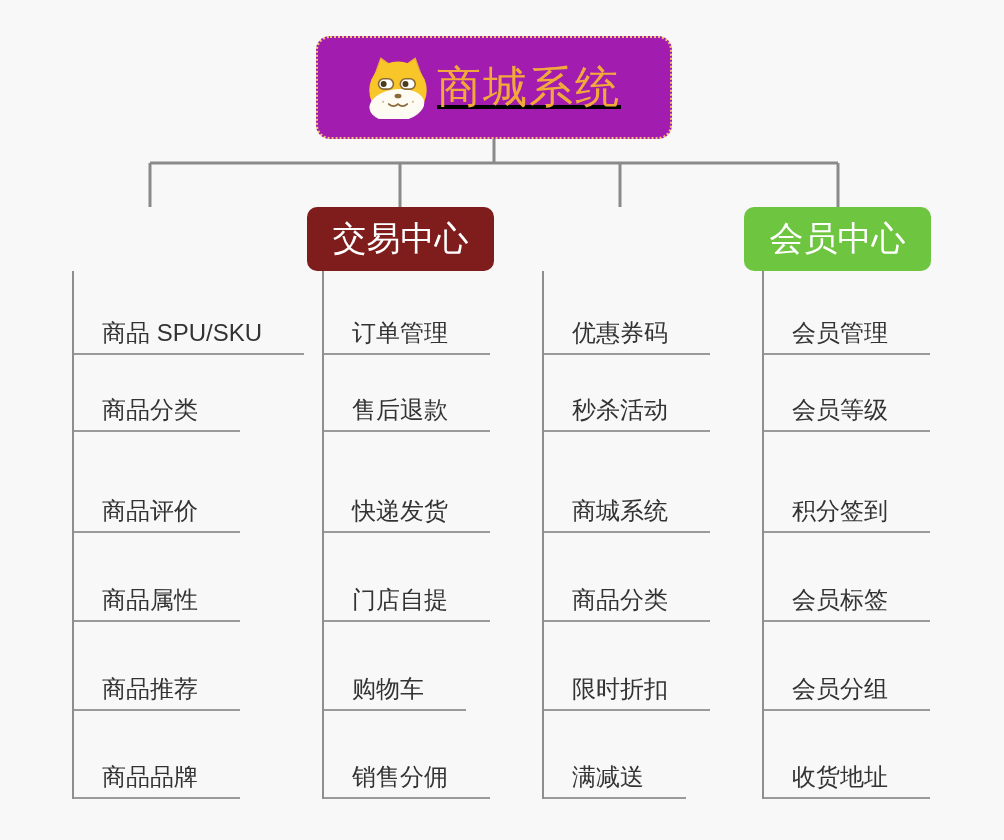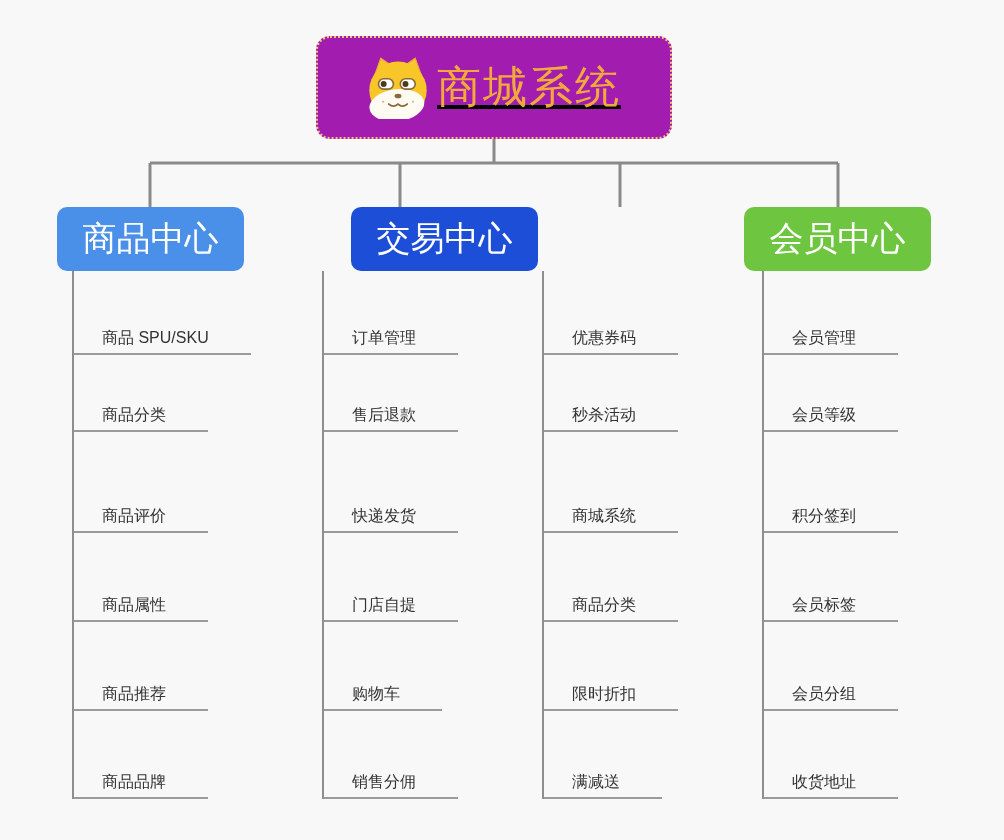--- a/index.html
+++ b/index.html
@@ -47,21 +47,21 @@
   }
   .r0{left:72px}.r1{left:322px}.r2{left:542px}.r3{left:762px}
 
   
   .item{
     position:absolute;left:0;
     height:48px;box-sizing:border-box;
     border-bottom:2px solid #9a9a9a;
     padding:0 42px 4px 28px;
     display:flex;align-items:flex-end;
-    font-size:16px;color:#333333;
+    font-size:24px;color:#333333;
     white-space:nowrap;width:max-content;
   }
   .i0{top:36px}.i1{top:113px}.i2{top:214px}.i3{top:303px}.i4{top:392px}.i5{top:480px}
 </style>
 </head>
 <body>
 
 <div class="stage">
 
   <svg class="connectors" width="1004" height="840" viewBox="0 0 1004 840">
@@ -79,31 +79,30 @@
       <circle cx="14.5" cy="23.5" r="2.6" fill="#4c3a1d"></circle>
       <circle cx="33.5" cy="23.5" r="2.6" fill="#4c3a1d"></circle>
       <ellipse cx="27" cy="34" rx="3" ry="2" fill="#8A6A3A"></ellipse>
       <path d="M19 41 Q23 44.5 27 41 Q31 44.5 35 41" fill="none" stroke="#8A6A3A" stroke-width="1.6" stroke-linecap="round"></path>
       <circle cx="14" cy="39" r="0.9" fill="#C9B48A"></circle>
       <circle cx="40" cy="39" r="0.9" fill="#C9B48A"></circle>
     </svg>
     <span class="root-title">商城系统</span>
   </div>
 
-  <div class="hdr b0" style="background-color: rgb(74, 144, 232);">商品中心</div>
   <div class="rail r0">
     <div class="item i0">商品 SPU/SKU</div>
     <div class="item i1">商品分类</div>
     <div class="item i2">商品评价</div>
     <div class="item i3">商品属性</div>
     <div class="item i4">商品推荐</div>
     <div class="item i5">商品品牌</div>
   </div>
 
-  <div class="hdr b1" style="background-color: #1d4ed8; margin-left: 44px;">交易中心</div>
+  <div class="hdr b1" style="background-color: #7f1d1d;">交易中心</div>
   <div class="rail r1">
     <div class="item i0">订单管理</div>
     <div class="item i1">售后退款</div>
     <div class="item i2">快递发货</div>
     <div class="item i3">门店自提</div>
     <div class="item i4">购物车</div>
     <div class="item i5">销售分佣</div>
   </div>
 
   <div class="rail r2">

